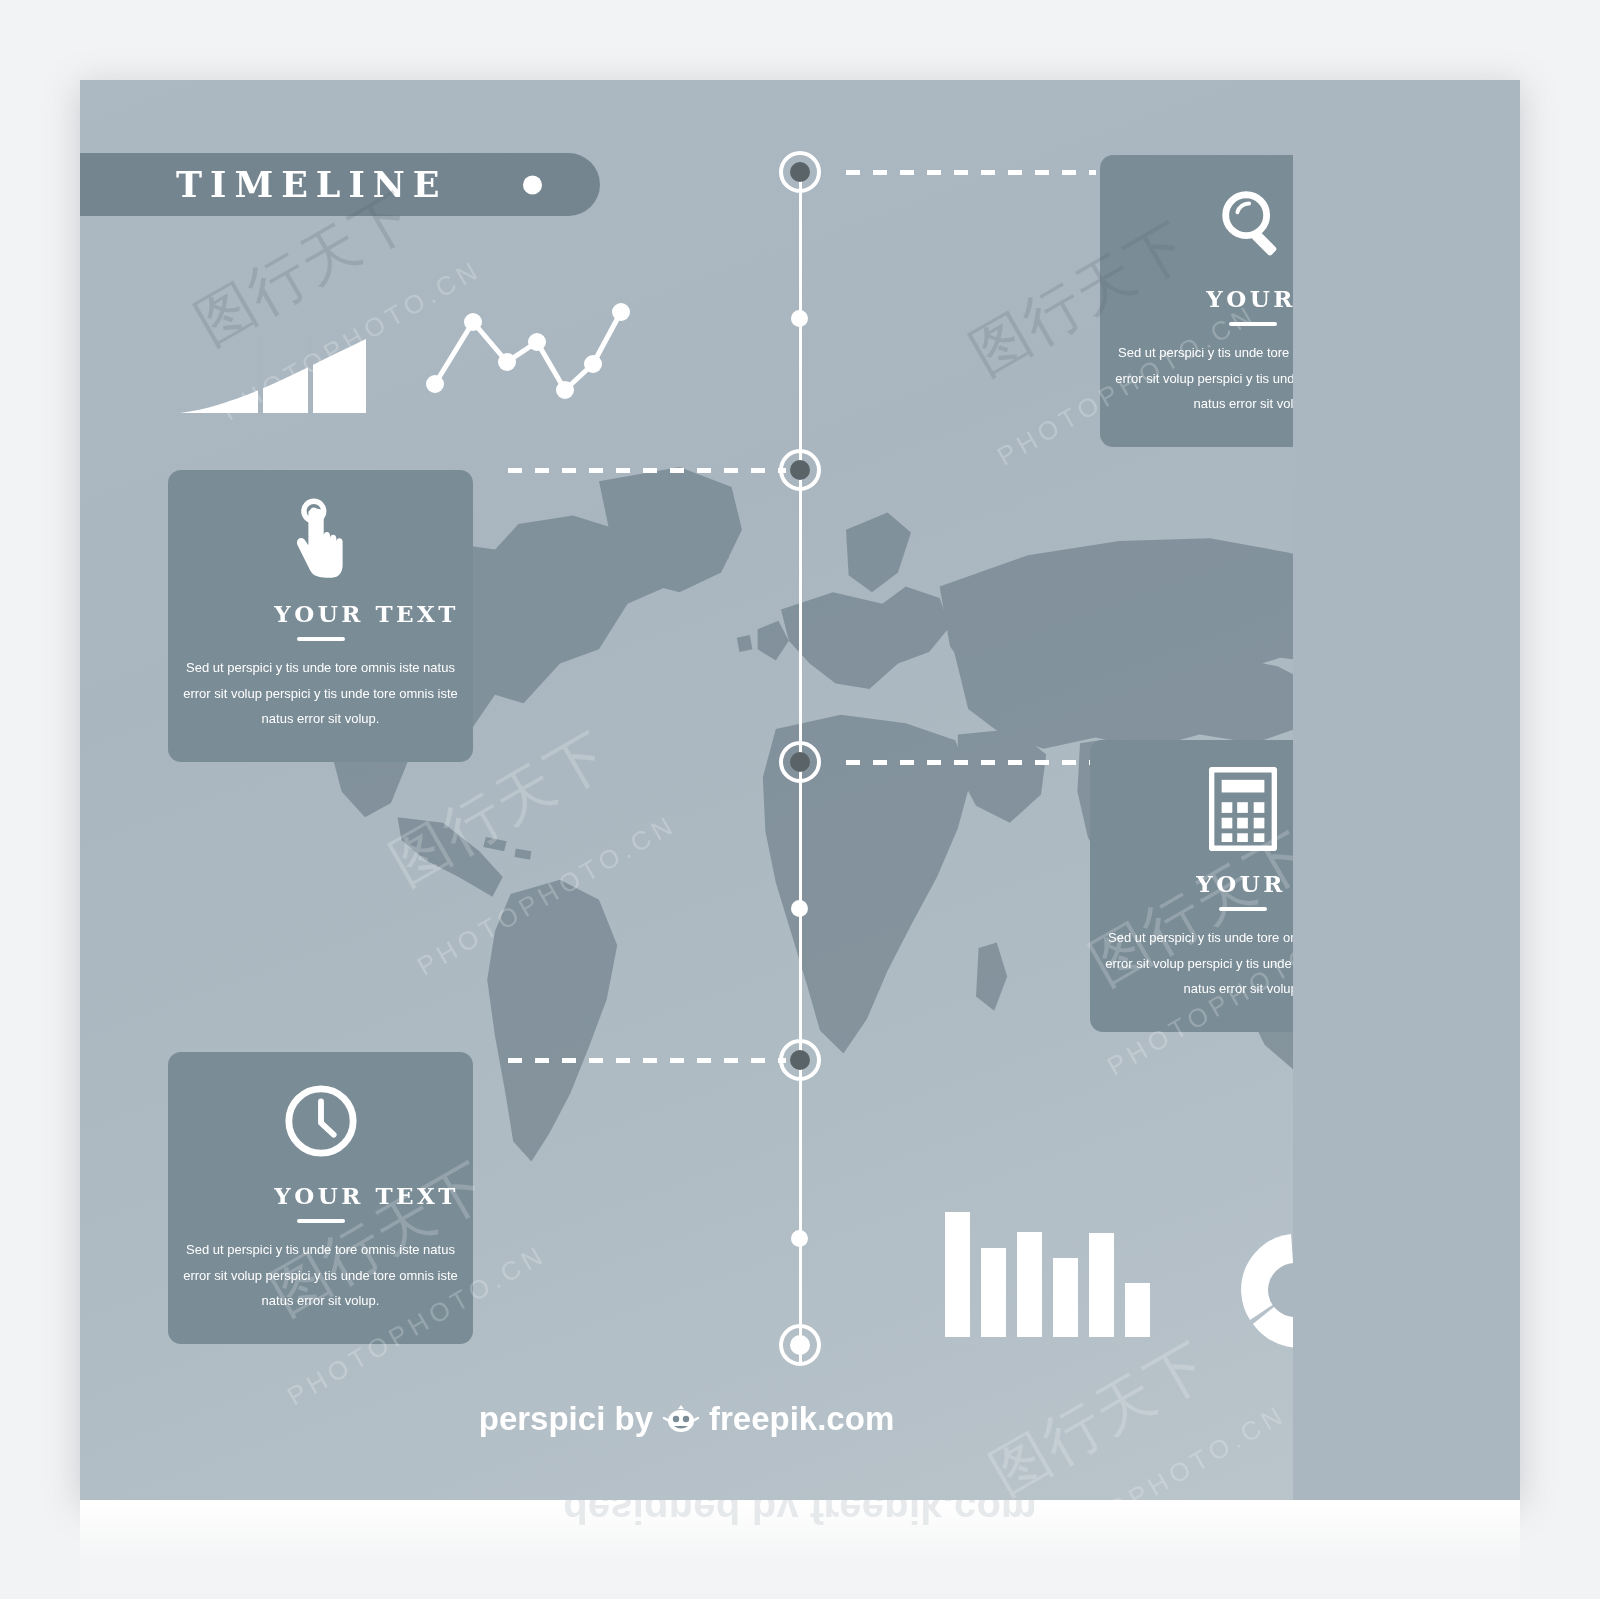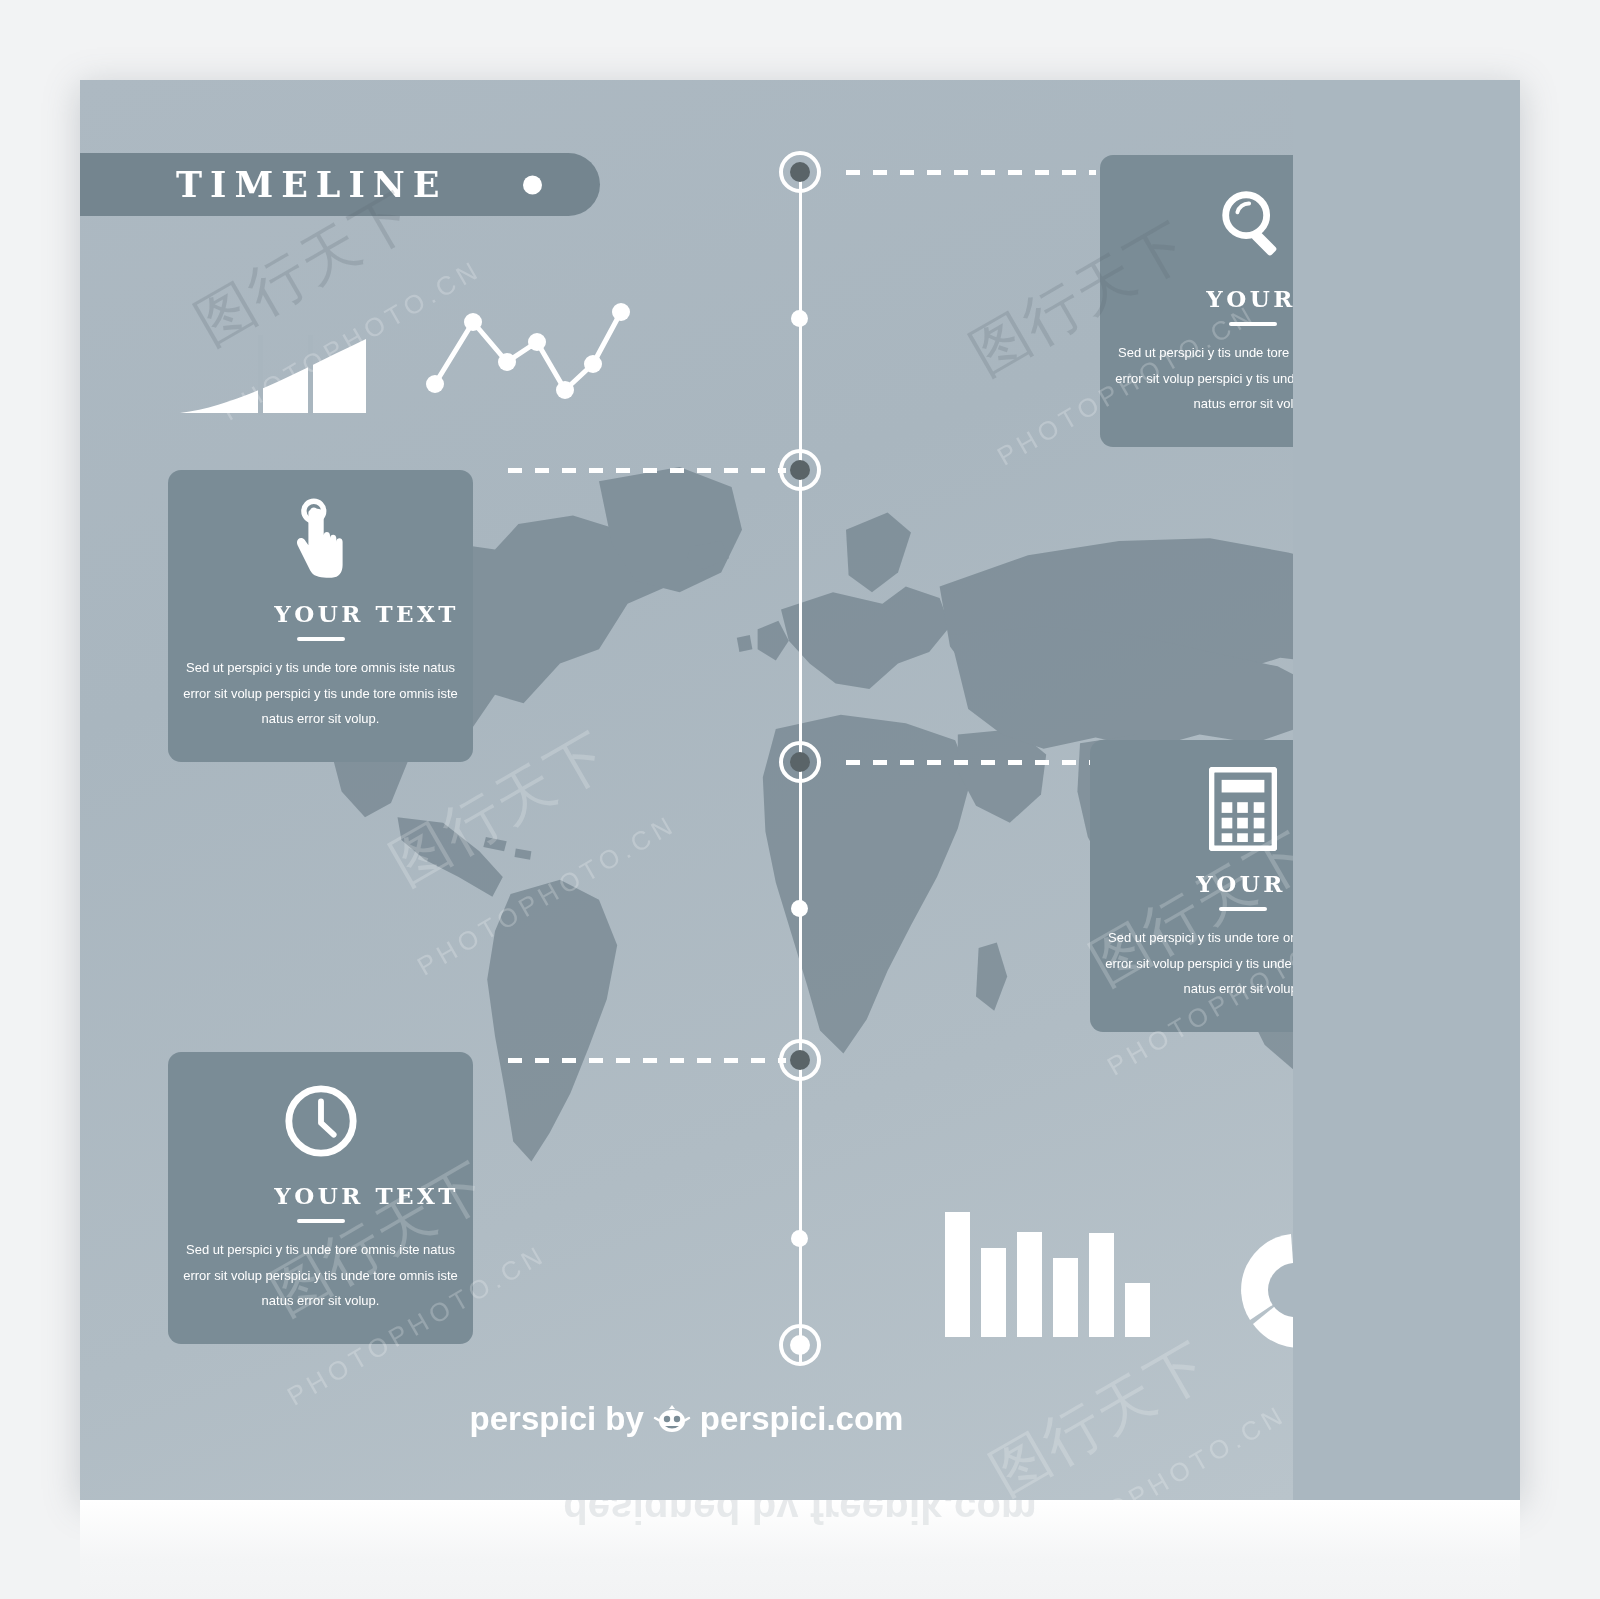--- a/index.html
+++ b/index.html
@@ -357,21 +357,21 @@
     <span class="fp-logo">
       <svg viewBox="0 0 38 30" width="38" height="30" aria-hidden="true">
         <path d="M19,1 l3,4 l-6,0 Z" fill="#ffffff"></path>
         <ellipse cx="19" cy="17" rx="13" ry="11" fill="#ffffff"></ellipse>
         <path d="M2,14 l7,4 M36,14 l-7,4" stroke="#ffffff" stroke-width="2.5" stroke-linecap="round"></path>
         <circle cx="14" cy="15" r="3.2" fill="#7a8c96"></circle>
         <circle cx="24" cy="15" r="3.2" fill="#7a8c96"></circle>
         <path d="M12,22 q7,5 14,0 Z" fill="#7a8c96"></path>
       </svg>
     </span>
-    <span>perspici.com</span>
+    <span>freepik.com</span>
   </div>
 
   <div class="wm glyph dark" style="left:105px;top:150px;">图行天下</div>
   <div class="wm" style="left:125px;top:245px;">PHOTOPHOTO.CN</div>
   <div class="wm glyph dark" style="left:880px;top:180px;">图行天下</div>
   <div class="wm" style="left:900px;top:290px;">PHOTOPHOTO.CN</div>
   <div class="wm glyph" style="left:300px;top:690px;">图行天下</div>
   <div class="wm" style="left:320px;top:800px;">PHOTOPHOTO.CN</div>
   <div class="wm glyph" style="left:1000px;top:790px;">图行天下</div>
   <div class="wm" style="left:1010px;top:900px;">PHOTOPHOTO.CN</div>

